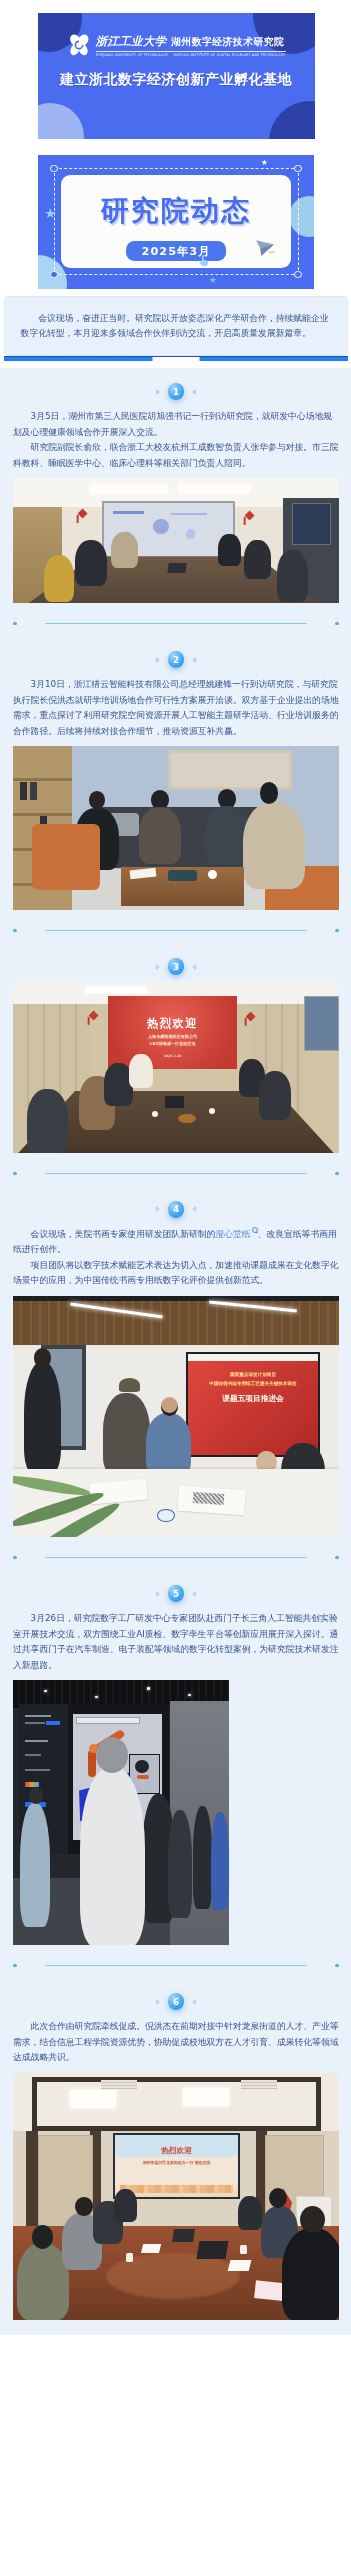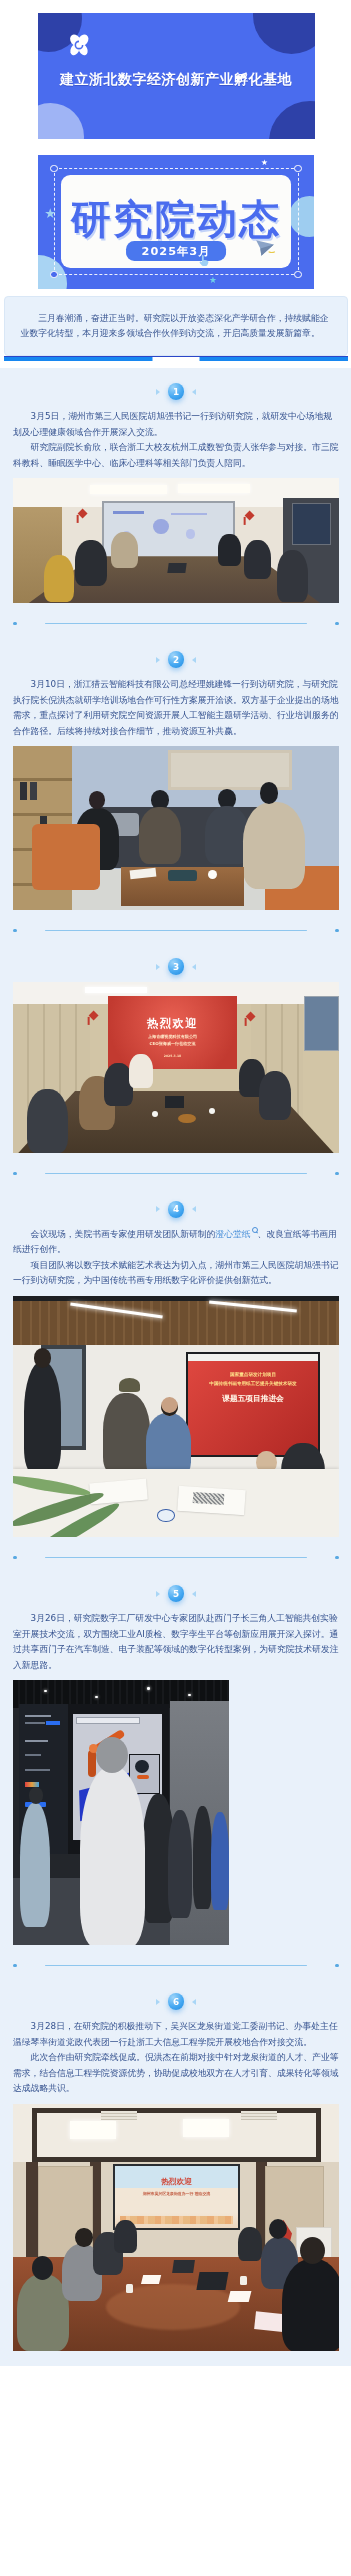--- a/index.html
+++ b/index.html
@@ -18,21 +18,21 @@
            font-size:3.3px;letter-spacing:0.2px;white-space:nowrap;color:#eef2ff;}
   .slogan{position:absolute;left:0;right:0;top:56px;text-align:center;color:#ffffff;
           font-size:14px;font-weight:800;line-height:21px;letter-spacing:0.5px;text-shadow:0 0.5px 0 rgba(30,50,150,.35);}
 
   
   .banner2{position:relative;width:276px;height:134px;margin:15.5px auto 0;background:#4a6cee;overflow:hidden;}
   .frame{position:absolute;left:15.5px;right:15.5px;top:13.4px;bottom:13.4px;border:1px dashed rgba(255,255,255,.9);}
   .corner{position:absolute;width:5.2px;height:5.2px;border:1px solid #fff;border-radius:50%;background:#4a6cee;}
   .card2{position:absolute;left:23px;right:23px;top:20.6px;bottom:20.6px;background:#fcfcfa;border-radius:9.3px;}
   .big-title{position:absolute;left:0;right:0;top:16.5px;text-align:center;color:#4a6cee;
-             font-size:40px;font-weight:800;letter-spacing:2.1px;text-shadow:1.5px 2.1px 0 #c3d3f8;}
+             font-size:28px;font-weight:800;letter-spacing:2.1px;text-shadow:1.5px 2.1px 0 #c3d3f8;}
   .date-pill{position:absolute;left:50%;transform:translateX(-50%);top:66px;background:#4a77ee;color:#fff;
              font-size:11.3px;font-weight:700;padding:2.6px 15.5px;border-radius:8.2px;letter-spacing:1px;}
   .star{position:absolute;font-size:11.3px;line-height:1;}
 
   
   .intro-card{margin:7.7px 4.1px 0;background:#e8f1fb;border:0.5px solid #d9e7f6;border-radius:4.1px;
               padding:13.4px 15.5px;}
   .intro-card p,.footer-card p{margin:0;font-size:8.8px;line-height:15.5px;text-indent:2em;color:#35528f;}
   .ribbon{position:relative;height:4.6px;margin:0 4.1px;background:linear-gradient(#2b46c8 0 1.5px,#1787f0 1.5px);}
   .ribbon .notch{position:absolute;left:50%;transform:translateX(-50%);bottom:0;width:47px;height:3.1px;
@@ -82,20 +82,30 @@
     <div class="logo-row">
       <span>
         <svg width="24" height="24" viewBox="0 0 46 46">
           <ellipse cx="16" cy="14" rx="9" ry="12" transform="rotate(-35 16 14)" fill="#fff"></ellipse>
           <ellipse cx="31" cy="14" rx="9" ry="12" transform="rotate(35 31 14)" fill="#fff"></ellipse>
           <ellipse cx="15" cy="32" rx="8" ry="11" transform="rotate(25 15 32)" fill="#fff"></ellipse>
           <ellipse cx="31" cy="32" rx="8" ry="11" transform="rotate(-25 31 32)" fill="#fff"></ellipse>
           <circle cx="23" cy="23" r="9" fill="#fff"></circle>
           <path d="M23 16a7 7 0 1 0 7 7" fill="none" stroke="#4a6cee" stroke-width="3"></path>
         </svg>
+      </span>
+      <span class="logo-names">
+        <span class="cn-line">
+          <span class="uni-cn">浙江工业大学</span>
+          <span class="inst-cn">湖州数字经济技术研究院</span>
+        </span>
+        <span class="en-line">
+          <span>ZHEJIANG UNIVERSITY OF TECHNOLOGY</span>
+          <span>HUZHOU INSTITUTE OF DIGITAL ECONOMY AND TECHNOLOGY</span>
+        </span>
       </span>
     </div>
     <div class="slogan">
       <div>建立浙北数字经济创新产业孵化基地</div>
     </div>
   </div>
 
   <div class="banner2">
     <div class="blob" style="width:57px;height:57px;background:#a9d4f3;left:-28px;bottom:-23px;"></div>
     <div class="blob" style="width:41px;height:41px;background:#9ecdf0;right:-15.5px;top:41px;"></div>
@@ -119,21 +129,21 @@
             <path d="M30 32c4 2 8 2 12 0" stroke="#e8c94a" stroke-width="2" fill="none"></path>
           </svg>
       </span>
     </div>
     <span class="star" style="color:#9fd1f2;left:6.2px;top:52px;font-size:13.4px;">★</span>
     <span class="star" style="color:#ffffff;right:46px;top:4.1px;font-size:7.7px;">★</span>
     <span class="star" style="color:#6ed0e8;left:62%;bottom:4.1px;font-size:8.8px;">★</span>
   </div>
 
   <div class="intro-card">
-    <p>三月春潮涌，奋进正当时。研究院以开放姿态深化产学研合作，持续赋能企业数字化转型，本月迎来多领域合作伙伴到访交流，开启高质量发展新篇章。</p>
+    <p>会议现场，奋进正当时。研究院以开放姿态深化产学研合作，持续赋能企业数字化转型，本月迎来多领域合作伙伴到访交流，开启高质量发展新篇章。</p>
   </div>
   <div class="ribbon">
       <div class="notch"></div>
     </div>
 
   <div class="bodyarea">
 
     <div class="marker">
       <span class="tri-r"></span>
       <span class="num">1</span>
@@ -247,21 +257,21 @@
         <span class="line"></span>
         <span class="dot"></span>
       </div>
 
     <div class="marker">
       <span class="tri-r"></span>
       <span class="num">4</span>
       <span class="tri-l"></span>
     </div>
     <p class="para"><span>会议现场，美院书画专家使用研发团队新研制的</span><span class="link">澄心堂纸</span><span class="link-sup"></span><span>、改良宣纸等书画用纸进行创作。</span></p>
-    <p class="para">项目团队将以数字技术赋能艺术表达为切入点，湖州市第三人民医院胡旭强书记一行到访研究院，为中国传统书画专用纸数字化评价提供创新范式。</p>
+    <p class="para">项目团队将以数字技术赋能艺术表达为切入点，加速推动课题成果在文化数字化场景中的应用，为中国传统书画专用纸数字化评价提供创新范式。</p>
     <div class="photo" style="height:241px;background:#edebe6;">
       <div class="ab" style="left:0;top:0;right:0;height:49px;background:repeating-linear-gradient(90deg,#6e4f30 0 7.2px,#7d5c3a 7.2px 9.3px);"></div>
       <div class="ab" style="left:0;top:0;width:100%;height:5.2px;background:#1d1f22;"></div>
       <div class="ab" style="left:57px;top:12.4px;width:93px;height:2.6px;background:#ffffff;box-shadow:0 0 5.2px #fff;transform:rotate(8deg);"></div>
       <div class="ab" style="left:196px;top:9.3px;width:88px;height:2.6px;background:#ffffff;box-shadow:0 0 5.2px #fff;transform:rotate(6deg);"></div>
       <div class="ab" style="left:28px;top:49px;width:37px;height:97px;border:4.1px solid #3c4248;background:#8798a8;"></div>
       <div class="ab" style="left:173px;top:56px;width:130px;height:101px;background:linear-gradient(135deg,#e04840,#b02824);border:2.6px solid #1d1f22;">
         <div class="ab" style="left:0;top:0;right:0;height:7.2px;background:#f2f2ee;"></div>
         <div class="scr-txt" style="left:0;right:0;top:17.5px;font-size:4.6px;color:#ffe28a;">国家重点研发计划项目</div>
         <div class="scr-txt" style="left:0;right:0;top:27px;font-size:4.6px;color:#ffe28a;">中国传统书画专用纸工艺提升关键技术研发</div>
@@ -344,21 +354,20 @@
         <span class="dot"></span>
         <span class="line"></span>
         <span class="dot"></span>
       </div>
 
     <div class="marker">
       <span class="tri-r"></span>
       <span class="num">6</span>
       <span class="tri-l"></span>
     </div>
-    <p class="para">3月28日，在研究院的积极推动下，吴兴区龙泉街道党工委副书记、办事处主任温绿琴率街道党政代表团一行赴浙工大信息工程学院开展校地合作对接交流。</p>
     <p class="para">此次合作由研究院牵线促成。倪洪杰在前期对接中针对龙泉街道的人才、产业等需求，结合信息工程学院资源优势，协助促成校地双方在人才引育、成果转化等领域达成战略共识。</p>
     <div class="photo" style="height:247px;background:#ddd3c2;">
       <div class="ab" style="left:0;top:0;right:0;height:58px;background:#f0ebe2;"></div>
       <div class="ab" style="left:18.5px;top:4.1px;right:18.5px;height:44px;border:5.2px solid #3c332c;"></div>
       <div class="ab" style="left:57px;top:17.5px;width:46px;height:17.5px;background:#fffef8;box-shadow:0 0 5.2px #fff;"></div>
       <div class="ab" style="left:170px;top:15.5px;width:46px;height:17.5px;background:#fffef8;box-shadow:0 0 5.2px #fff;"></div>
       <div class="ab" style="left:88px;top:7.2px;width:36px;height:9.3px;background:repeating-linear-gradient(#e8e4da 0 2.1px,#c8c2b4 2.1px 3.1px);"></div>
       <div class="ab" style="right:62px;top:7.2px;width:36px;height:9.3px;background:repeating-linear-gradient(#e8e4da 0 2.1px,#c8c2b4 2.1px 3.1px);"></div>
       <div class="ab" style="left:13.4px;top:58px;width:11.3px;height:103px;background:#4a3a30;"></div>
       <div class="ab" style="left:77px;top:58px;width:11.3px;height:101px;background:#4a3a30;"></div>

